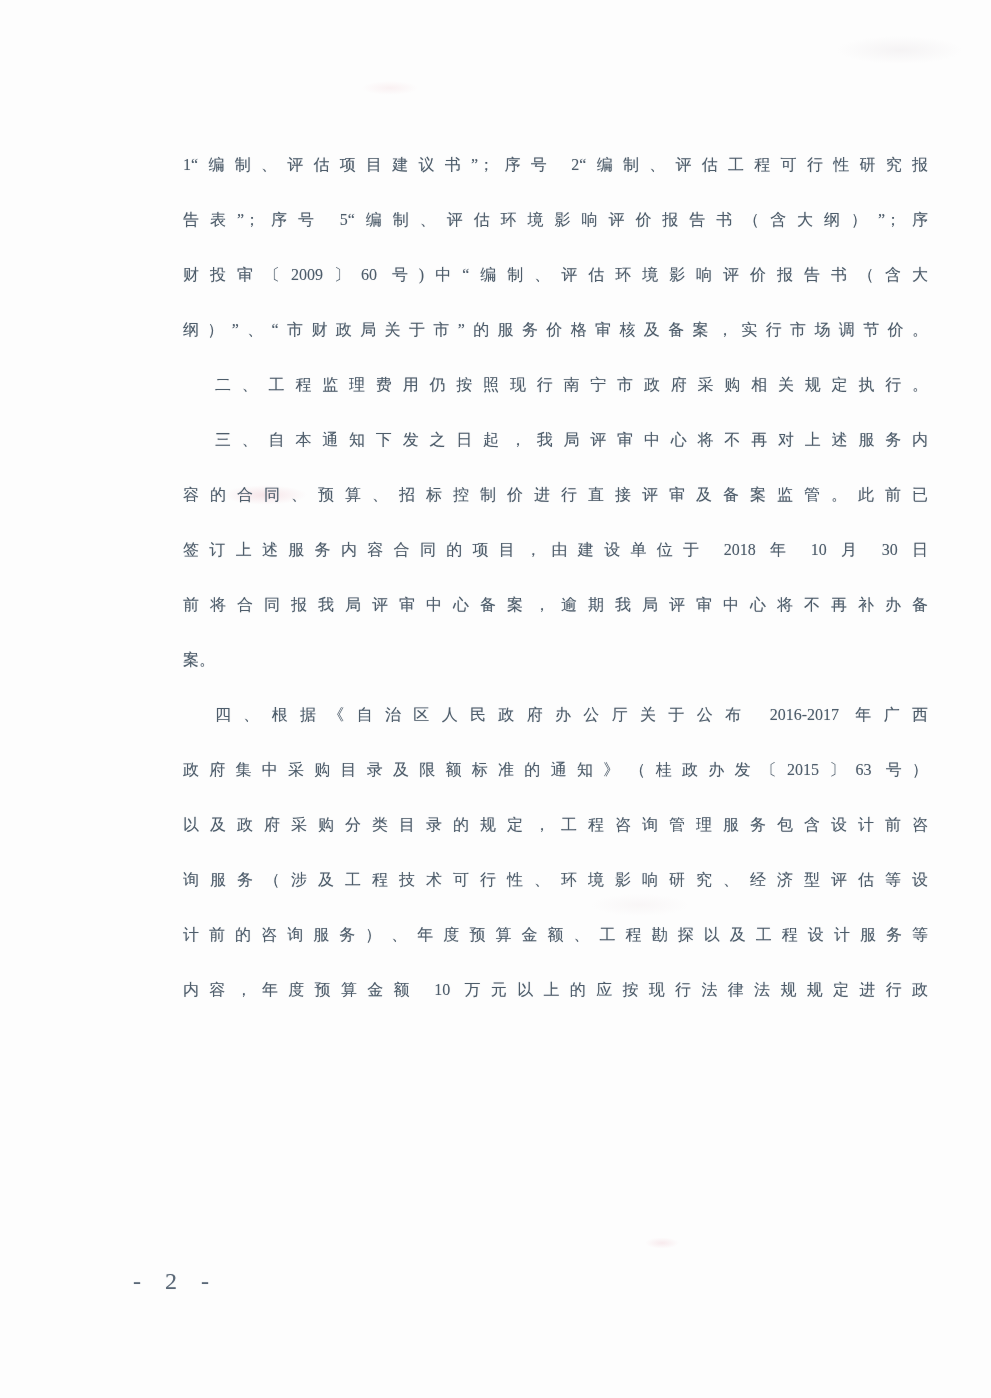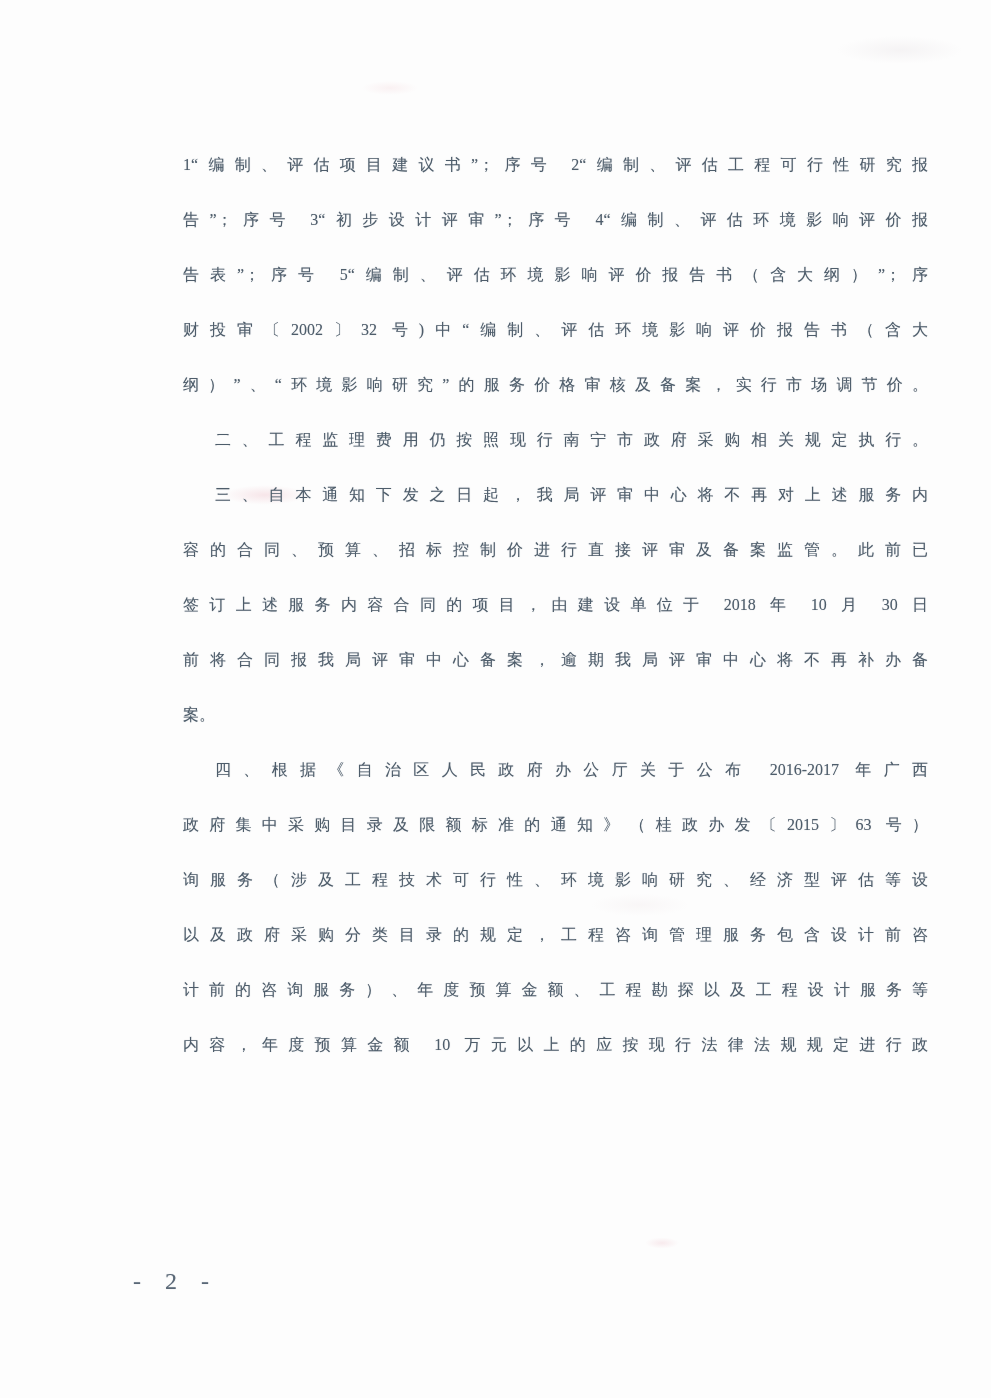--- a/index.html
+++ b/index.html
@@ -57,31 +57,30 @@
     letter-spacing: 9px;
     text-shadow: 0 0 1px rgba(78,93,107,0.3);
   }
 </style>
 </head>
 <body>
 
 <div class="page">
   <div class="doc-body">
     <div class="line">1“编制、评估项目建议书”；序号 2“编制、评估工程可行性研究报</div>
-    <div class="line">告”；序号 3“初步设计评审”；序号 4“编制、评估环境影响评价报</div>
     <div class="line">告表”；序号 5“编制、评估环境影响评价报告书（含大纲）”；序</div>
-    <div class="line">财投审〔2002〕32 号)中“编制、评估环境影响评价报告书（含大</div>
-    <div class="line">纲）”、“环境影响研究”的服务价格审核及备案，实行市场调节价。</div>
+    <div class="line">财投审〔2009〕60 号)中“编制、评估环境影响评价报告书（含大</div>
+    <div class="line">纲）”、“市财政局关于市”的服务价格审核及备案，实行市场调节价。</div>
     <div class="line indent">二、工程监理费用仍按照现行南宁市政府采购相关规定执行。</div>
     <div class="line indent">三、自本通知下发之日起，我局评审中心将不再对上述服务内</div>
     <div class="line">容的合同、预算、招标控制价进行直接评审及备案监管。此前已</div>
     <div class="line">签订上述服务内容合同的项目，由建设单位于 2018 年 10 月 30 日</div>
     <div class="line">前将合同报我局评审中心备案，逾期我局评审中心将不再补办备</div>
     <div class="line short">案。</div>
     <div class="line indent">四、根据《自治区人民政府办公厅关于公布 2016-2017 年广西</div>
     <div class="line">政府集中采购目录及限额标准的通知》（桂政办发〔2015〕63 号）</div>
+    <div class="line">以及政府采购分类目录的规定，工程咨询管理服务包含设计前咨</div>
     <div class="line">询服务（涉及工程技术可行性、环境影响研究、经济型评估等设</div>
-    <div class="line">以及政府采购分类目录的规定，工程咨询管理服务包含设计前咨</div>
     <div class="line">计前的咨询服务）、年度预算金额、工程勘探以及工程设计服务等</div>
     <div class="line">内容，年度预算金额 10 万元以上的应按现行法律法规规定进行政</div>
   </div>
   <div class="footer">- 2 -</div>
 </div>
 
 </body></html>

